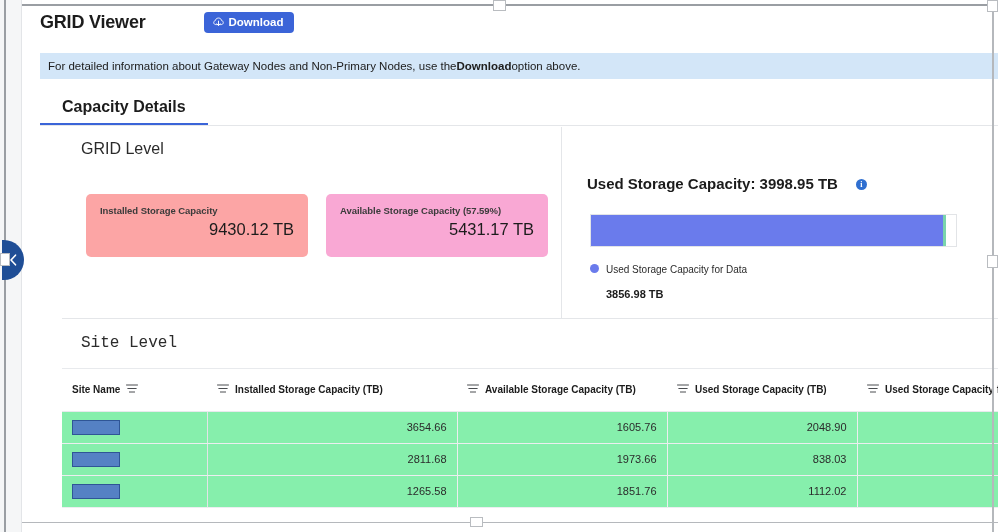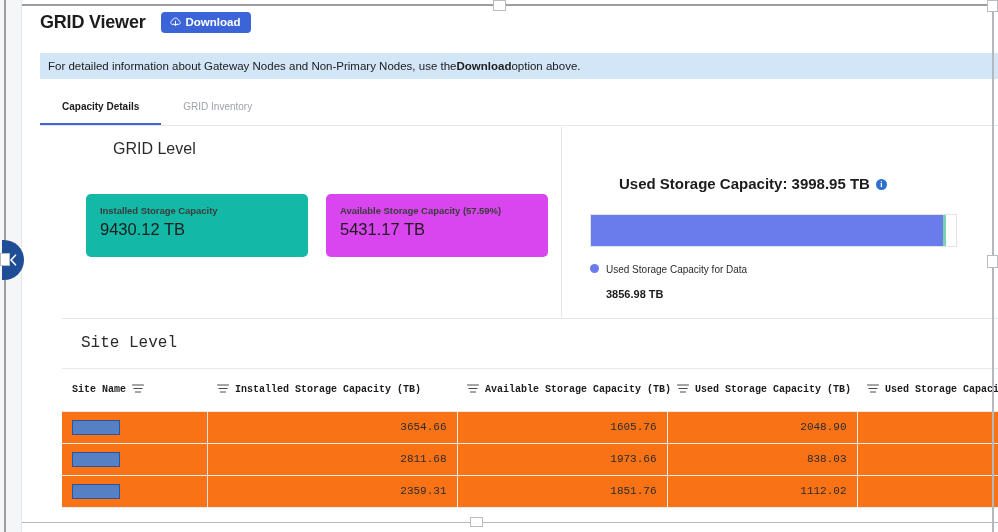--- a/index.html
+++ b/index.html
@@ -126,20 +126,21 @@
 
   
   .page-header {
     position: absolute;
     left: 0; top: 0;
     width: 976px; height: 45px;
     display: flex;
     align-items: center;
     padding-left: 18px;
     background: #ffffff;
+    gap: 43px;
   }
   .page-title {
     font-size: 18px;
     font-weight: bold;
     color: #1c1c1c;
     letter-spacing: -0.2px;
   }
   .download-btn {
     margin-left: 15px;
     display: inline-flex;
@@ -179,21 +180,21 @@
     width: 958px; height: 36px;
     display: flex;
     align-items: stretch;
     background: #ffffff;
   }
   .tab {
     display: flex;
     align-items: center;
     justify-content: center;
     padding: 0 22px;
-    font-size: 10px;
+    font-size: 16px;
     color: #9ea2a8;
     cursor: pointer;
     border-bottom: 3px solid transparent;
     font-family: "Liberation Sans", sans-serif;
   }
   .tab.active {
     color: #1c1c1c;
     font-weight: bold;
     border-bottom-color: #3b64d8;
   }
@@ -212,67 +213,66 @@
     background: #ffffff;
     border-right: 1px solid #e4e6e9;
     border-bottom: 1px solid #e4e6e9;
   }
   .section-title {
     position: absolute;
     left: 19px; top: 13px;
     font-size: 16px;
     color: #2b2b2b;
     font-weight: normal;
-    margin-left: 32px;
   }
   .cards-row {
     position: absolute;
     left: 24px; top: 67px;
     display: flex;
     gap: 18px;
   }
   .stat-card {
     width: 222px;
     height: 63px;
     border-radius: 5px;
     padding: 11px 14px 0 14px;
   }
-  .stat-card.installed { background: #14b8a6; }
-  .stat-card.available { background: #d946ef; }
+  .stat-card.installed { background: #fca5a5; }
+  .stat-card.available { background: #f9a8d4; }
   .stat-label {
     font-size: 9.5px;
     font-weight: bold;
     color: #3b3b3b;
     letter-spacing: -0.05px;
   }
   .stat-value {
     margin-top: 4px;
     font-size: 16.5px;
     color: #1c1c1c;
     font-weight: normal;
+    text-align: right;
   }
 
   
   .used-panel {
     position: absolute;
     left: 540px; top: 127px;
     width: 436px; height: 192px;
     background: #ffffff;
     border-bottom: 1px solid #e4e6e9;
   }
   .used-title {
     position: absolute;
     left: 25px; top: 48px;
     font-size: 15px;
     font-weight: bold;
     color: #1c1c1c;
     display: flex;
     align-items: center;
-    gap: 6px;
-    margin-left: 32px;
+    gap: 18px;
   }
   .info-icon {
     display: inline-flex;
     width: 11px; height: 11px;
     align-items: center;
     justify-content: center;
     border-radius: 50%;
     background: #2f6fd0;
     color: #ffffff;
     font-size: 8px;
@@ -330,24 +330,23 @@
     position: absolute;
     left: 59px; top: 334px;
     font-size: 16px;
     color: #2b2b2b;
     font-family: Liberation Mono, monospace;
   }
   .table-wrap {
     position: absolute;
     left: 40px; top: 368px;
     width: 936px;
-    background: #f97316;
+    background: #86efac;
     border-top: 1px solid #e8eaed;
     overflow: hidden;
-    font-family: Liberation Mono, monospace;
   }
   table.site-table {
     width: 100%;
     border-collapse: collapse;
     table-layout: fixed;
   }
   table.site-table th {
     height: 42px;
     font-size: 10px;
     font-weight: bold;
@@ -430,23 +429,20 @@
 
     <div class="info-banner">
       <span>For detailed information about Gateway Nodes and Non-Primary Nodes, use the </span>
         <b>Download</b>
         <span> option above.</span>
     </div>
 
     <div class="tabs-bar">
       <div class="tab active">
         <span>Capacity Details</span>
-      </div>
-      <div class="tab">
-        <span>GRID Inventory</span>
       </div>
     </div>
     <div class="tabs-underline"></div>
 
     <div class="grid-level-panel">
       <div class="section-title">GRID Level</div>
       <div class="cards-row">
         <div class="stat-card installed">
           <div class="stat-label">Installed Storage Capacity</div>
           <div class="stat-value">9430.12 TB</div>
@@ -562,21 +558,21 @@
             </td>
             <td>2811.68</td>
             <td>1973.66</td>
             <td>838.03</td>
             <td>803</td>
           </tr>
           <tr>
             <td class="name-cell">
               <span class="redaction"></span>
             </td>
-            <td>2359.31</td>
+            <td>1265.58</td>
             <td>1851.76</td>
             <td>1112.02</td>
             <td>1066</td>
           </tr>
         </tbody>
       </table>
     </div>
 
     <div class="bottom-scroll"></div>
     <div class="bottom-scroll-thumb"></div>

